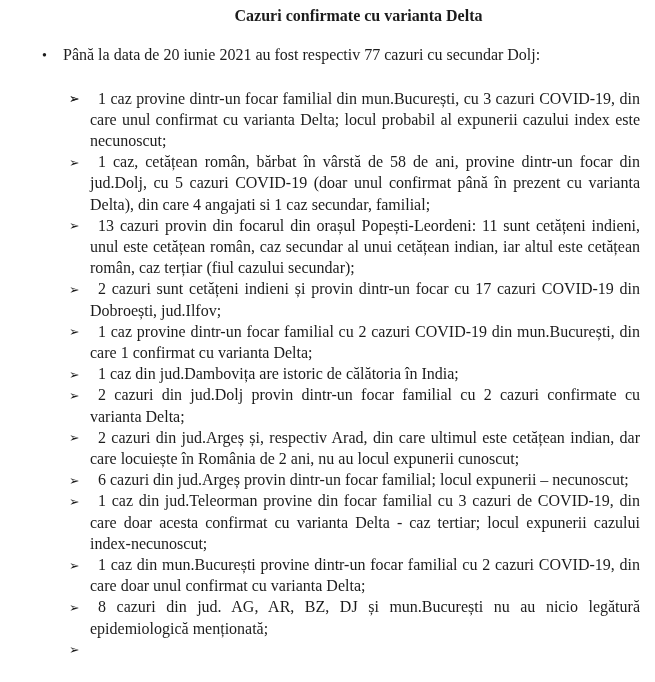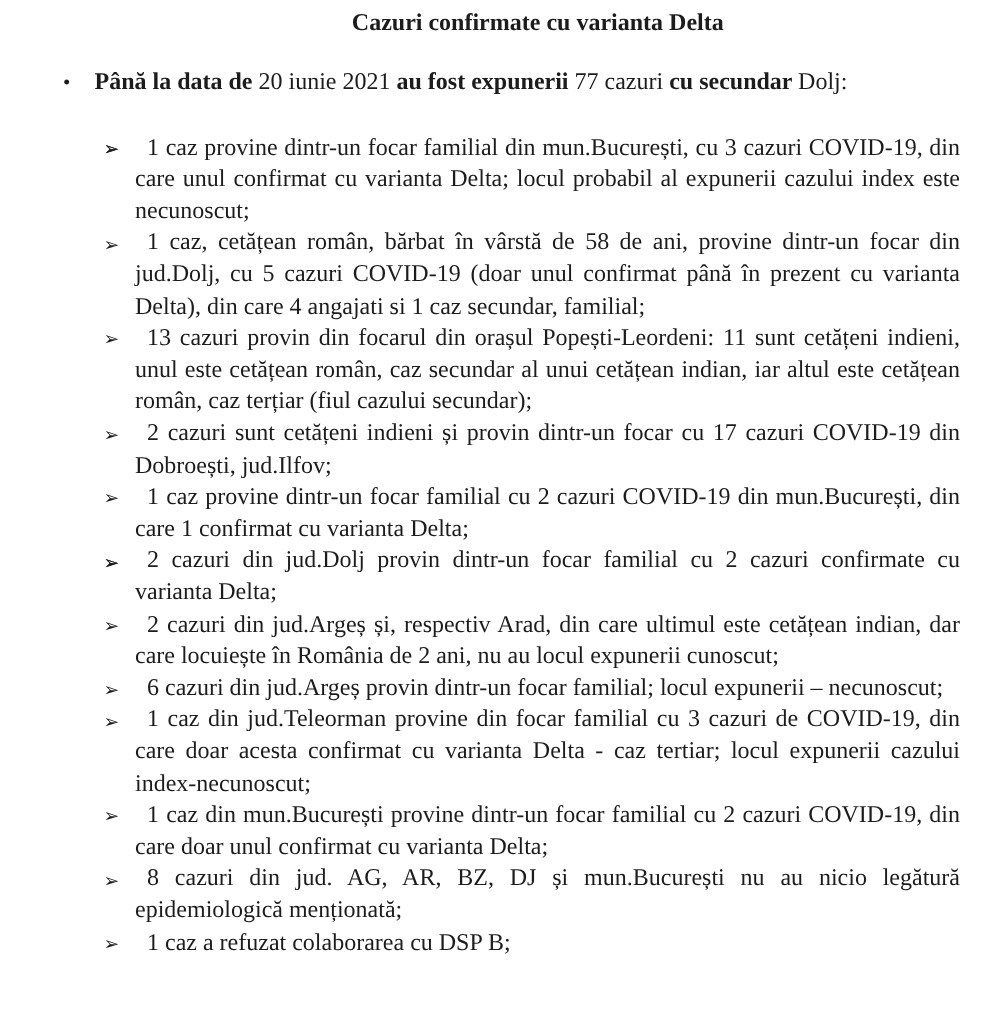--- a/index.html
+++ b/index.html
@@ -32,21 +32,21 @@
   .intro {
     margin-top: 18px;
     margin-left: 42px;
     margin-right: 40px;
   }
   .bullet-marker {
     display: inline-block;
     width: 21px;
     font-size: 14px;
   }
-  .seg { font-weight: bold; }
+  .seg { font-weight: normal; }
   .seg.bold { font-weight: normal; }
   .items {
     margin-top: 21.2px;
   }
   .item {
     position: relative;
     margin-left: 90px;
     margin-right: 15px;
     text-align: justify;
     text-indent: 8px;
@@ -62,21 +62,21 @@
   }
 </style>
 </head>
 <body>
 
 <div class="page">
 
   <div class="doc-title">Cazuri confirmate cu varianta Delta</div>
 
   <div class="intro">
-    <span class="bullet-marker">•</span><span><span class="seg">Până la data de </span><span class="seg bold">20 iunie 2021</span><span class="seg"> au fost expunerii </span><span class="seg bold">77 cazuri</span><span class="seg"> cu secundar </span><span class="seg bold">Dolj:</span></span>
+    <span class="bullet-marker">•</span><span><span class="seg">Până la data de </span><span class="seg bold">20 iunie 2021</span><span class="seg"> au fost respectiv </span><span class="seg bold">77 cazuri</span><span class="seg"> cu secundar </span><span class="seg bold">Dolj:</span></span>
   </div>
 
   <div class="items">
     <div class="item">
       <span class="arrow-marker">➢</span>
     </div>
     <div class="item">
       <span class="arrow-marker">➢</span><span>1 caz provine dintr-un focar familial din mun.București, cu 3 cazuri COVID-19, din care unul confirmat cu varianta Delta; locul probabil al expunerii cazului index este necunoscut;</span>
     </div>
     <div class="item">
@@ -85,38 +85,38 @@
     <div class="item">
       <span class="arrow-marker">➢</span><span>13 cazuri provin din focarul din orașul Popești-Leordeni: 11 sunt cetățeni indieni, unul este cetățean român, caz secundar al unui cetățean indian, iar altul este cetățean român, caz terțiar (fiul cazului secundar);</span>
     </div>
     <div class="item">
       <span class="arrow-marker">➢</span><span>2 cazuri sunt cetățeni indieni și provin dintr-un focar cu 17 cazuri COVID-19 din Dobroești, jud.Ilfov;</span>
     </div>
     <div class="item">
       <span class="arrow-marker">➢</span><span>1 caz provine dintr-un focar familial cu 2 cazuri COVID-19 din mun.București, din care 1 confirmat cu varianta Delta;</span>
     </div>
     <div class="item">
-      <span class="arrow-marker">➢</span>
+      <span class="arrow-marker">➢</span><span>1 caz din jud.Dambovița are istoric de călătoria în India;</span>
     </div>
     <div class="item">
       <span class="arrow-marker">➢</span><span>2 cazuri din jud.Dolj provin dintr-un focar familial cu 2 cazuri confirmate cu varianta Delta;</span>
     </div>
     <div class="item">
       <span class="arrow-marker">➢</span><span>2 cazuri din jud.Argeș și, respectiv Arad, din care ultimul este cetățean indian, dar care locuiește în România de 2 ani, nu au locul expunerii cunoscut;</span>
     </div>
     <div class="item">
       <span class="arrow-marker">➢</span><span>6 cazuri din jud.Argeș provin dintr-un focar familial; locul expunerii – necunoscut;</span>
     </div>
     <div class="item">
       <span class="arrow-marker">➢</span><span>1 caz din jud.Teleorman provine din focar familial cu 3 cazuri de COVID-19, din care doar acesta confirmat cu varianta Delta - caz tertiar; locul expunerii cazului index-necunoscut;</span>
     </div>
     <div class="item">
       <span class="arrow-marker">➢</span><span>1 caz din mun.București provine dintr-un focar familial cu 2 cazuri COVID-19, din care doar unul confirmat cu varianta Delta;</span>
     </div>
     <div class="item">
       <span class="arrow-marker">➢</span><span>8 cazuri din jud. AG, AR, BZ, DJ și mun.București nu au nicio legătură epidemiologică menționată;</span>
     </div>
     <div class="item">
-      <span class="arrow-marker">➢</span><span>1 caz a refuzat colaborarea cu DSP B;</span>
+      <span class="arrow-marker">➢</span>
     </div>
   </div>
 
 </div>
 
 </body></html>

